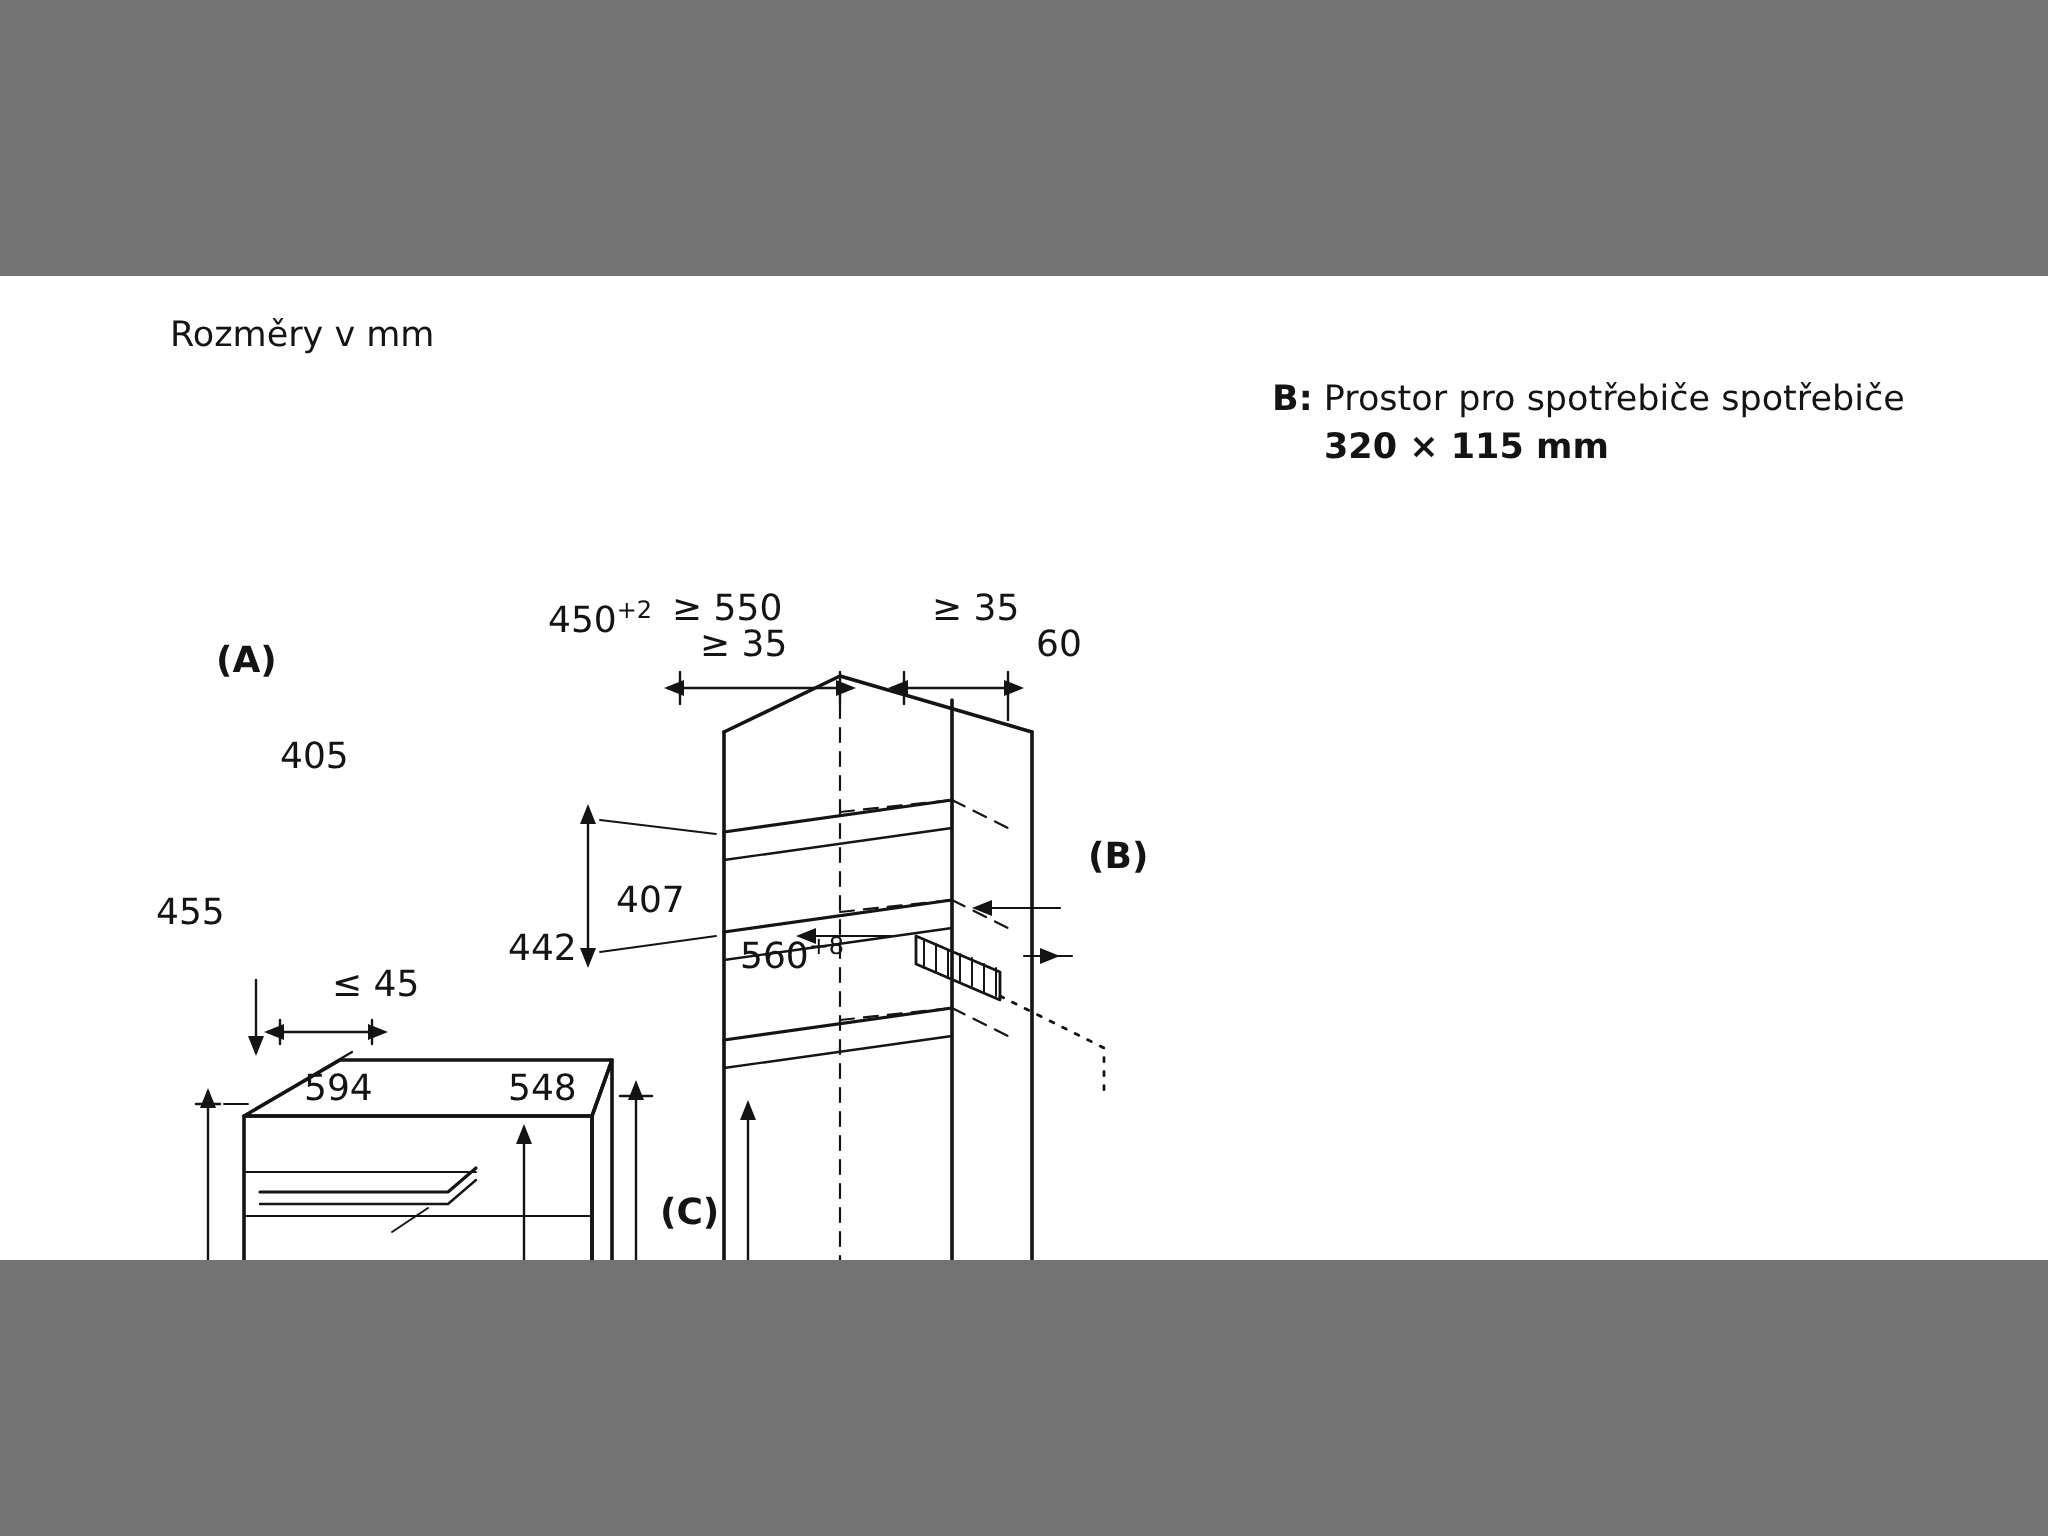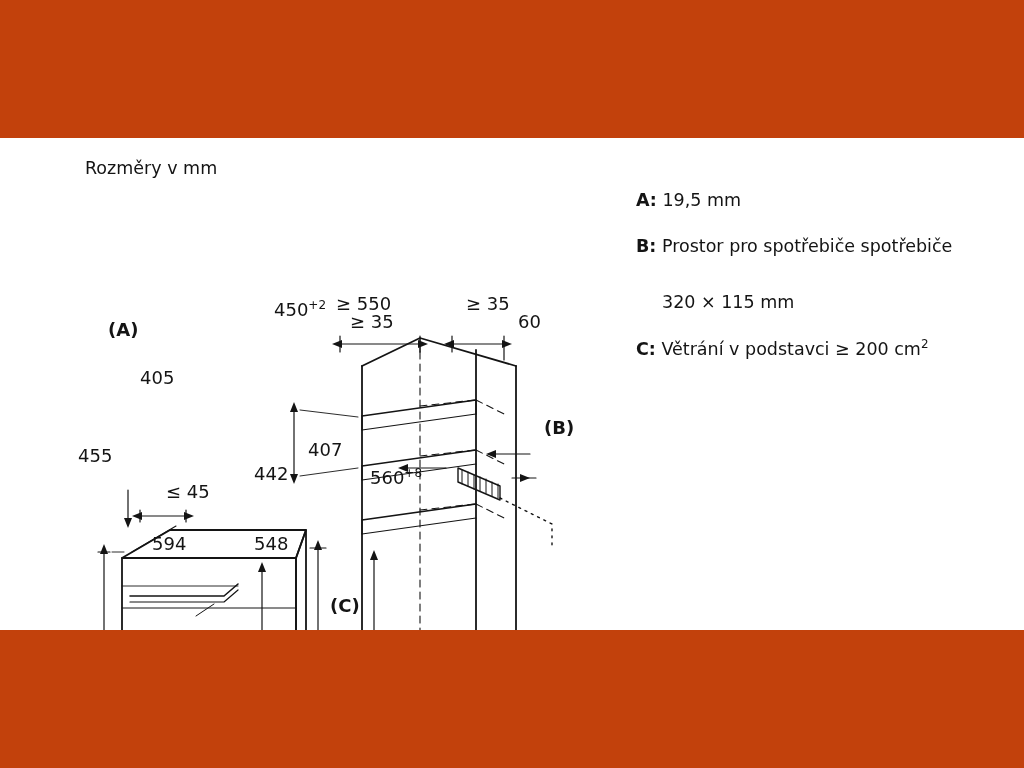--- a/index.html
+++ b/index.html
@@ -4,21 +4,21 @@
 <style>
   html, body {
     margin: 0;
     padding: 0;
     background: #000000;
   }
   #page {
     position: relative;
     width: 1024px;
     height: 768px;
-    background: #c2410c;
+    background: #737373;
     overflow: hidden;
     font-family: "DejaVu Sans", sans-serif;
   }
   #sheet {
     position: absolute;
     left: 0;
     top: 138px;
     width: 1024px;
     height: 492px;
     background: #ffffff;
@@ -46,22 +46,21 @@
   }
   .legend-key {
     font-weight: bold;
   }
   .legend-text {
     font-weight: normal;
   }
   .legend-sub {
     display: block;
     padding-left: 26px;
-    font-weight: normal;
-    margin-top: 32px;
+    font-weight: bold;
   }
   sup.sup {
     font-size: 0.68em;
     vertical-align: super;
   }
   .title {
     position: absolute;
     left: 85px;
     top: 20px;
     font-size: 17.5px;
@@ -277,31 +276,23 @@
         <text x="350" y="190" font-size="18">≥ 35</text>
         <text x="518" y="190" font-size="18">60</text>
         <text x="370" y="346" font-size="18">560<tspan font-size="12" dy="-7">+8</tspan></text>
         <text x="544" y="296" font-size="18" font-weight="bold">(B)</text>
         <text x="330" y="474" font-size="18" font-weight="bold">(C)</text>
       </g>
     </svg>
 
     <div class="legend">
 
-      <div class="legend-row">
-        <span class="legend-key">A:</span>
-        <span class="legend-text">19,5 mm</span>
-      </div>
 
       <div class="legend-row">
         <span class="legend-key">B:</span>
         <span class="legend-text">Prostor pro spotřebiče spotřebiče</span>
         <span class="legend-sub">320 × 115 mm</span>
       </div>
 
-      <div class="legend-row">
-        <span class="legend-key">C:</span>
-        <span class="legend-text">Větrání v podstavci ≥ 200 cm</span><sup class="sup">2</sup>
-      </div>
 
     </div>
   </div>
 </div>
 
 </body></html>

